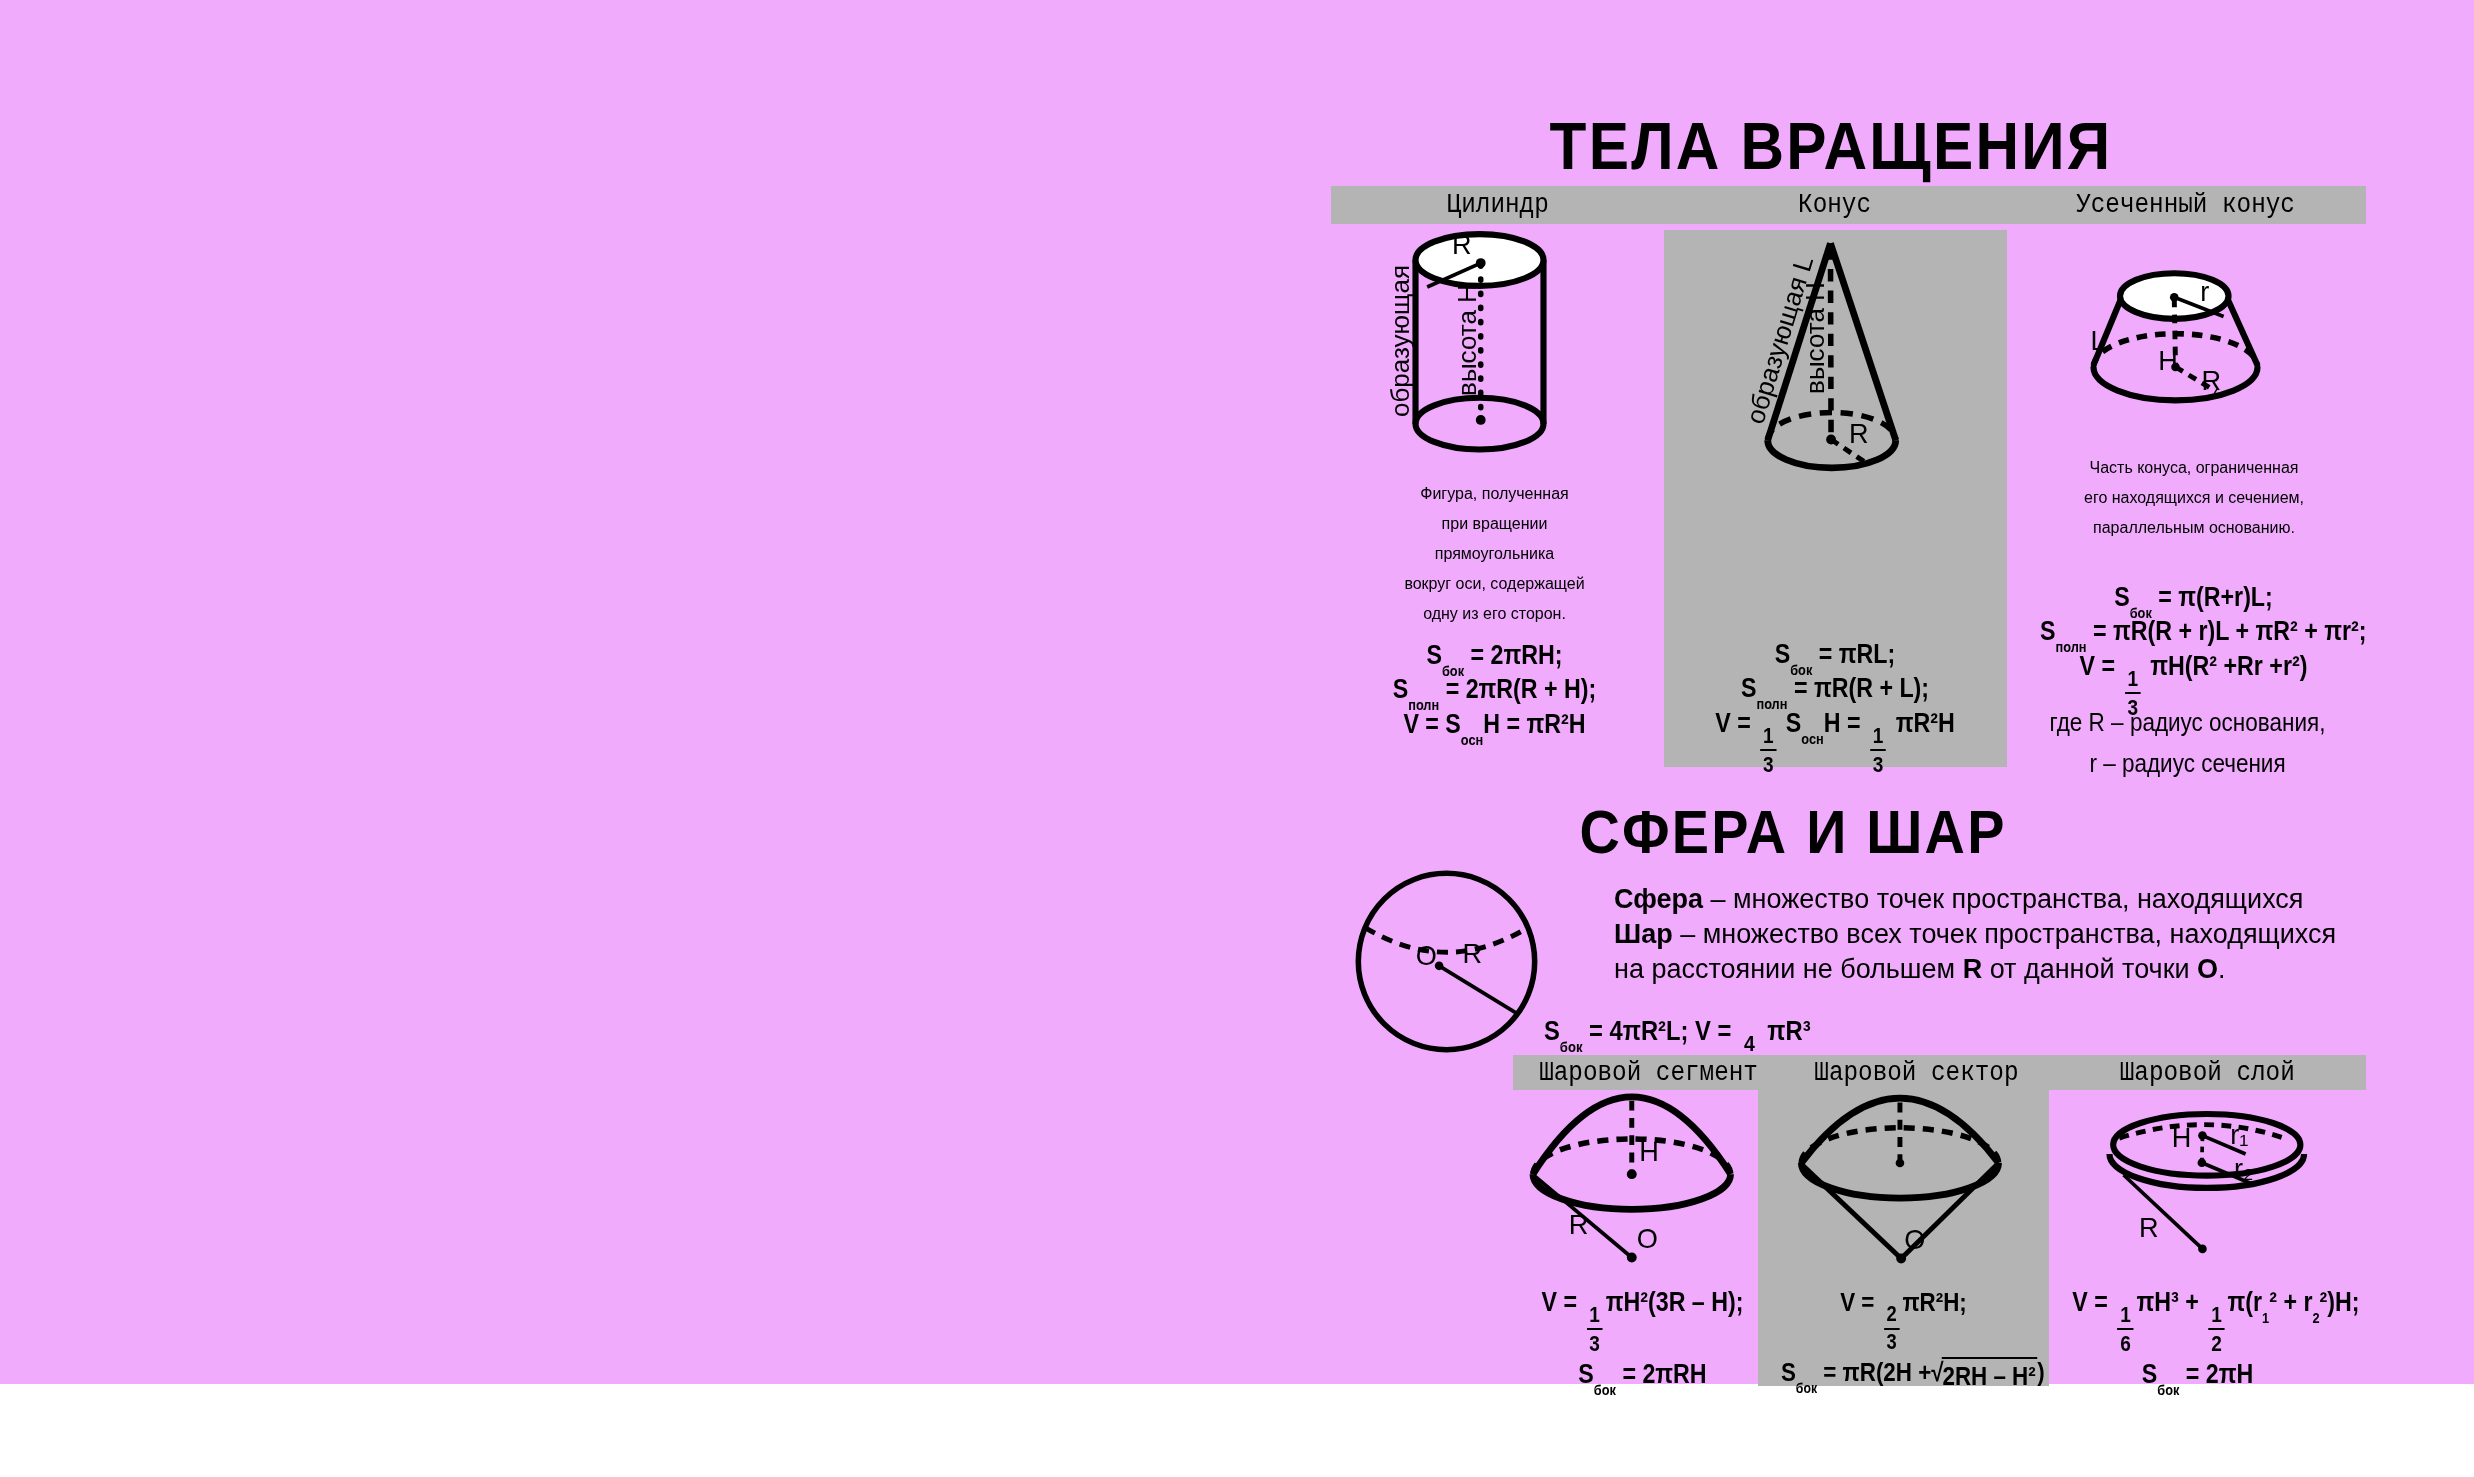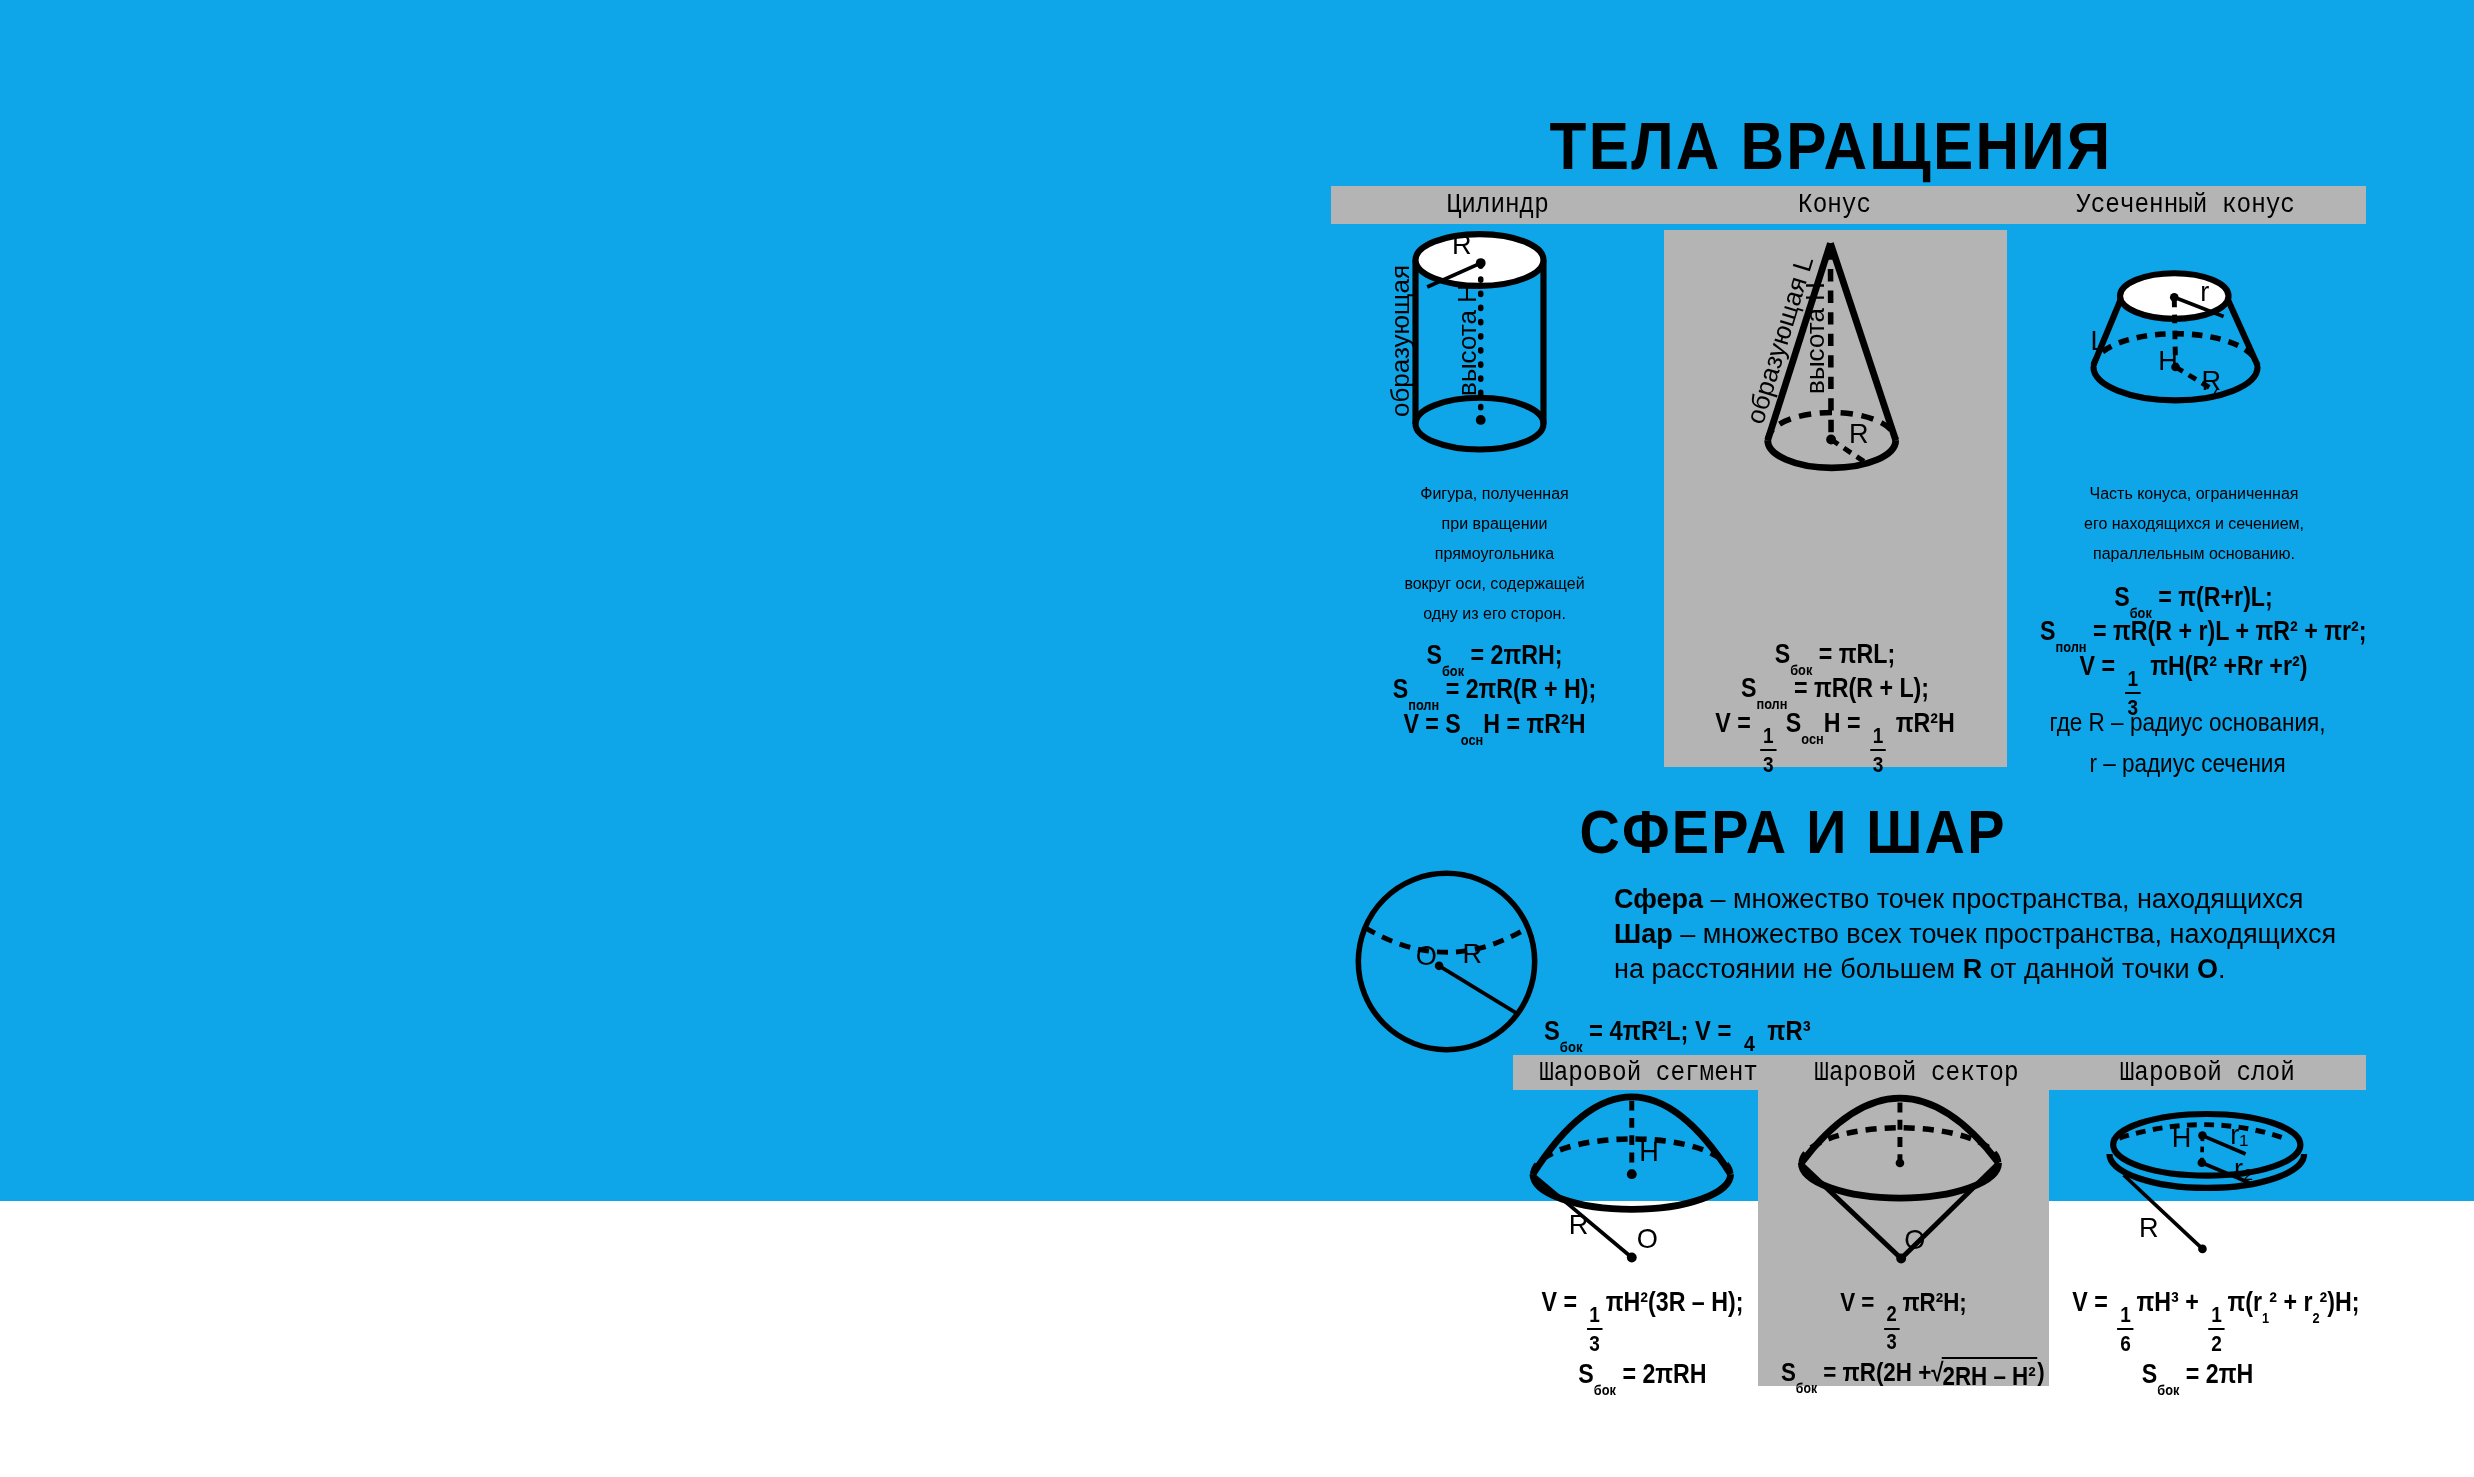--- a/index.html
+++ b/index.html
@@ -1,17 +1,17 @@
 <!DOCTYPE html>
 <html style="font-size:10px"><head>
 <meta charset="utf-8">
 <style>
   html,body{margin:0;padding:0;background:#ffffff;}
   body{width:2475px;height:1478px;overflow:hidden;font-family:"Liberation Sans",sans-serif;color:#000;}
-  #canvas{position:relative;width:2475px;height:1201px;background:#0ea5e9;}
+  #canvas{position:relative;width:2475px;height:1384px;background:#f0abfc;}
   .abs{position:absolute;}
   .sec-title{font-weight:bold;white-space:nowrap;line-height:1;letter-spacing:2.5px;
              transform:translateX(-50%) scaleX(.9);transform-origin:center top;}
   .bar{background:#b4b4b4;display:flex;align-items:center;font-family:Liberation Mono, monospace;}
   .bar .cell{display:flex;align-items:center;justify-content:center;height:100%;}
   .bar .cell span{font-size:27px;transform:scaleX(.9);white-space:nowrap;}
   .panel{background:#b4b4b4;}
   .desc{font-size:16px;line-height:30px;text-align:center;}
   .desc div{white-space:nowrap;}
   .fblock{font-size:27px;font-weight:bold;text-align:center;
@@ -100,21 +100,21 @@
     <text x="192" y="212">R</text>
   </svg>
 
   <div class="abs desc" style="left:1328px;top:479px;width:333px">
     <div>Фигура, полученная</div>
     <div>при вращении</div>
     <div>прямоугольника</div>
     <div>вокруг оси, содержащей</div>
     <div>одну из его сторон.</div>
   </div>
-  <div class="abs desc" style="left:2012px;top:479px;width:364px">
+  <div class="abs desc" style="left:2012px;top:453px;width:364px">
     <div>Часть конуса, ограниченная</div>
     <div>его находящихся и сечением,</div>
     <div>параллельным основанию.</div>
   </div>
 
   <div class="abs fblock" style="left:1328px;top:636px;width:333px">
     <div class="fline">S<sub>бок</sub> = 2πRH;</div>
     <div class="fline">S<sub>полн</sub> = 2πR(R + H);</div>
     <div class="fline">V = S<sub>осн</sub>H = πR²H</div>
   </div>

